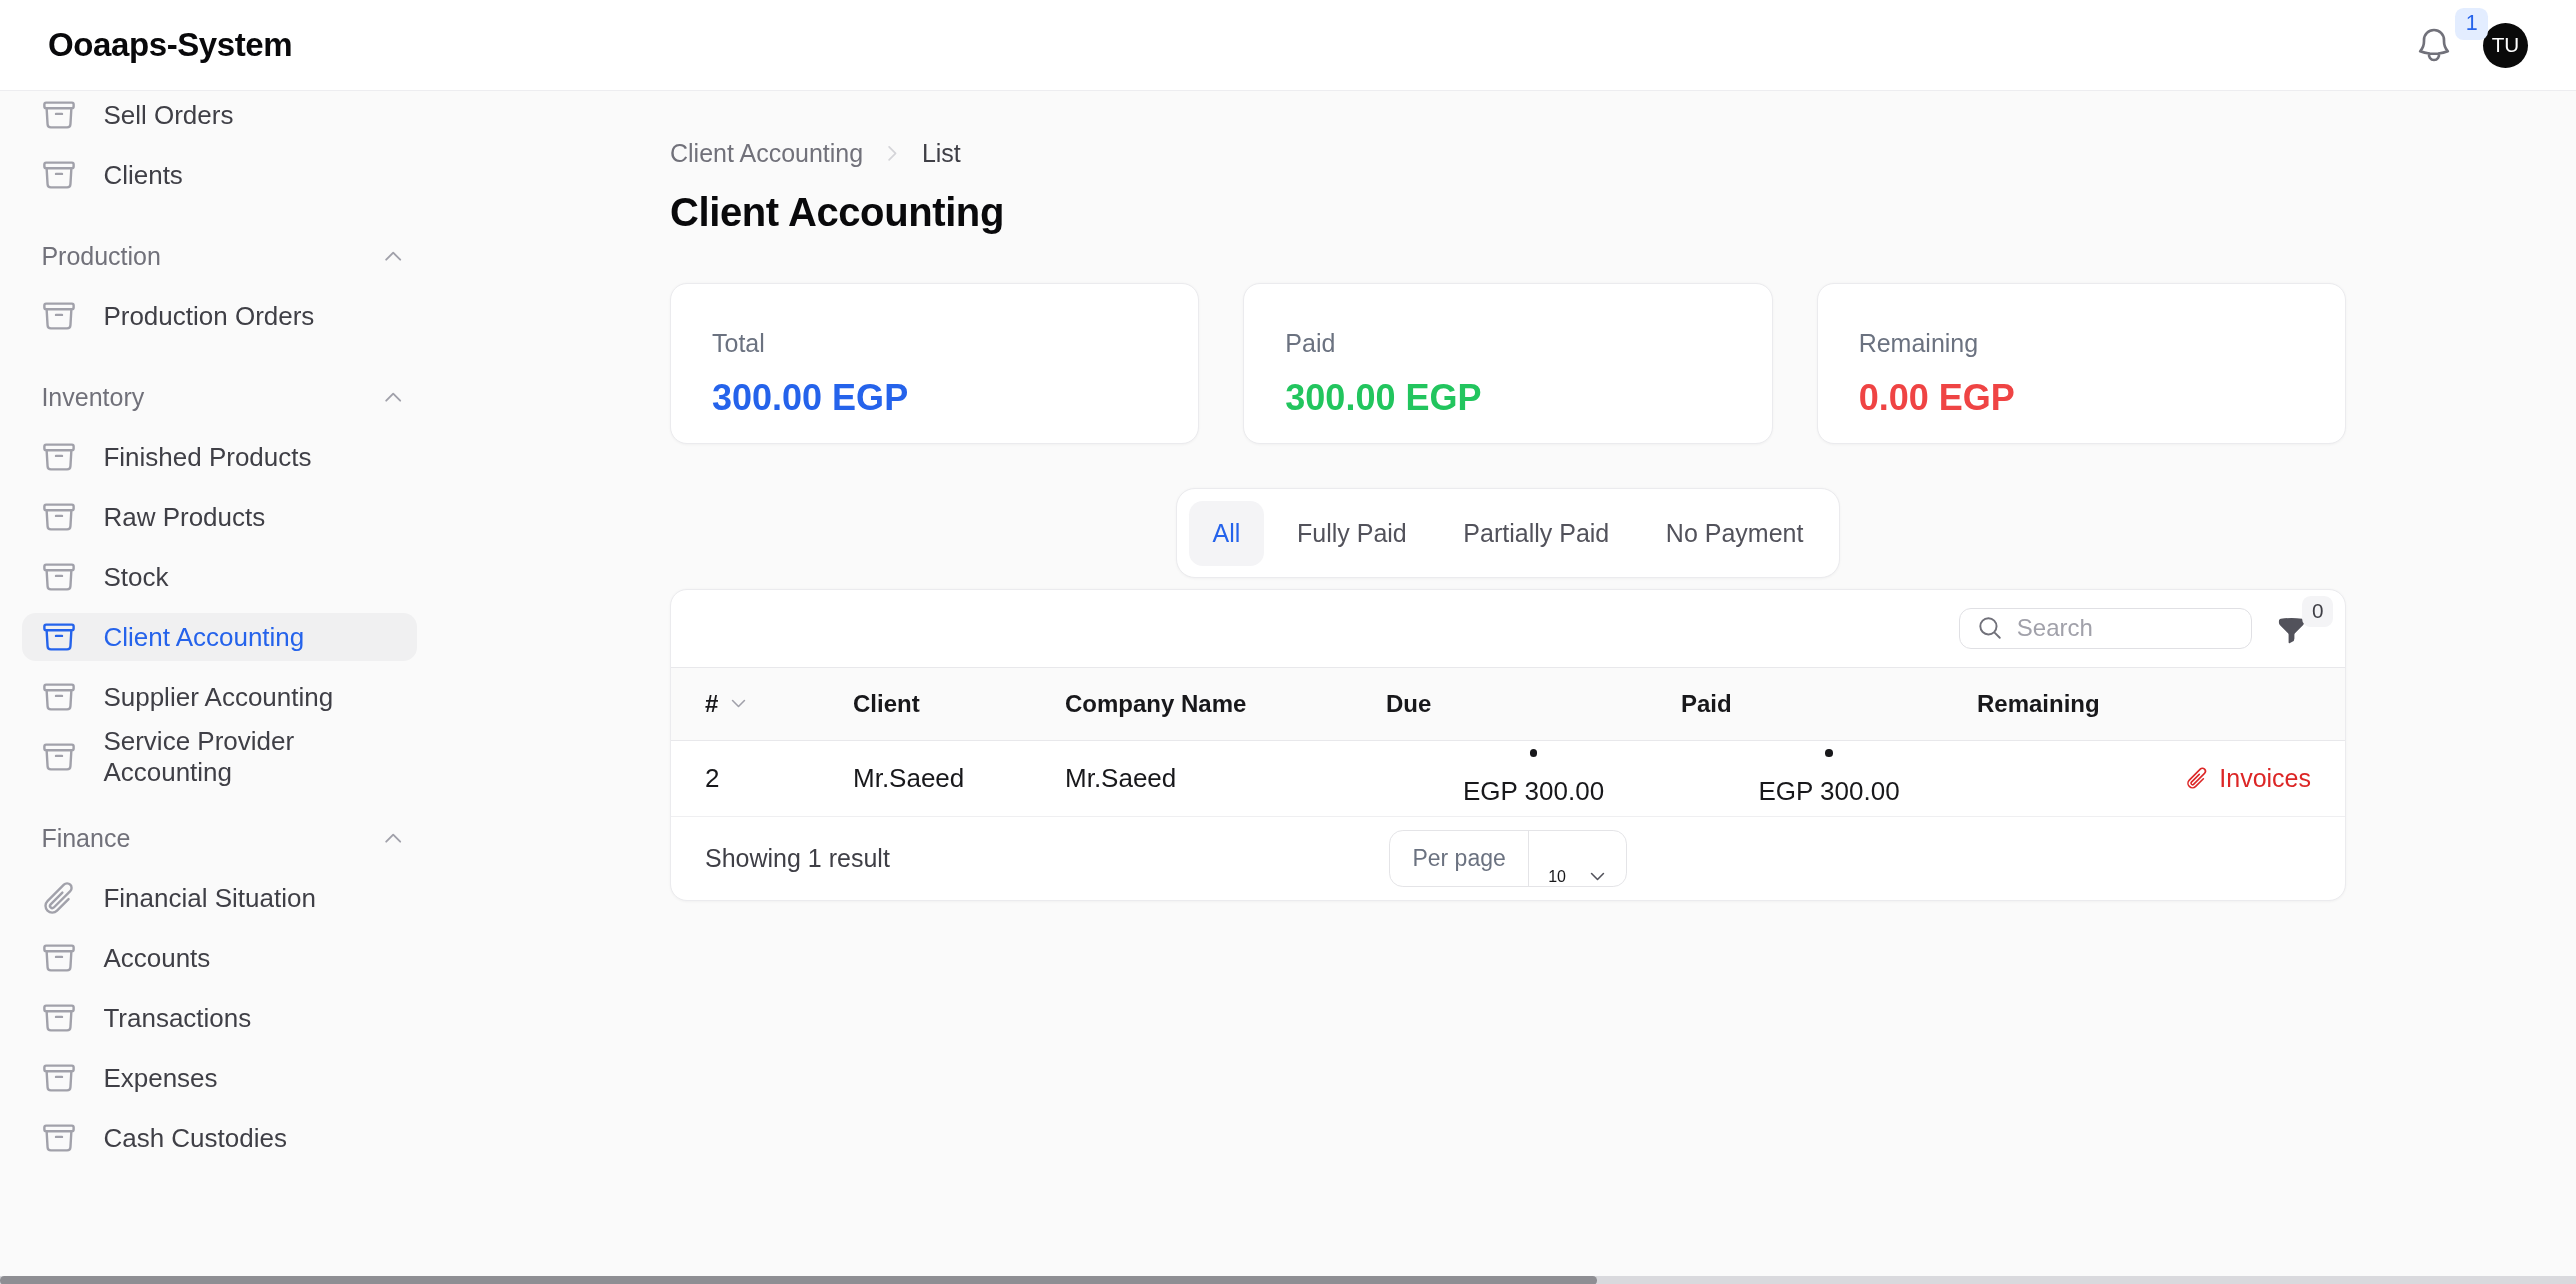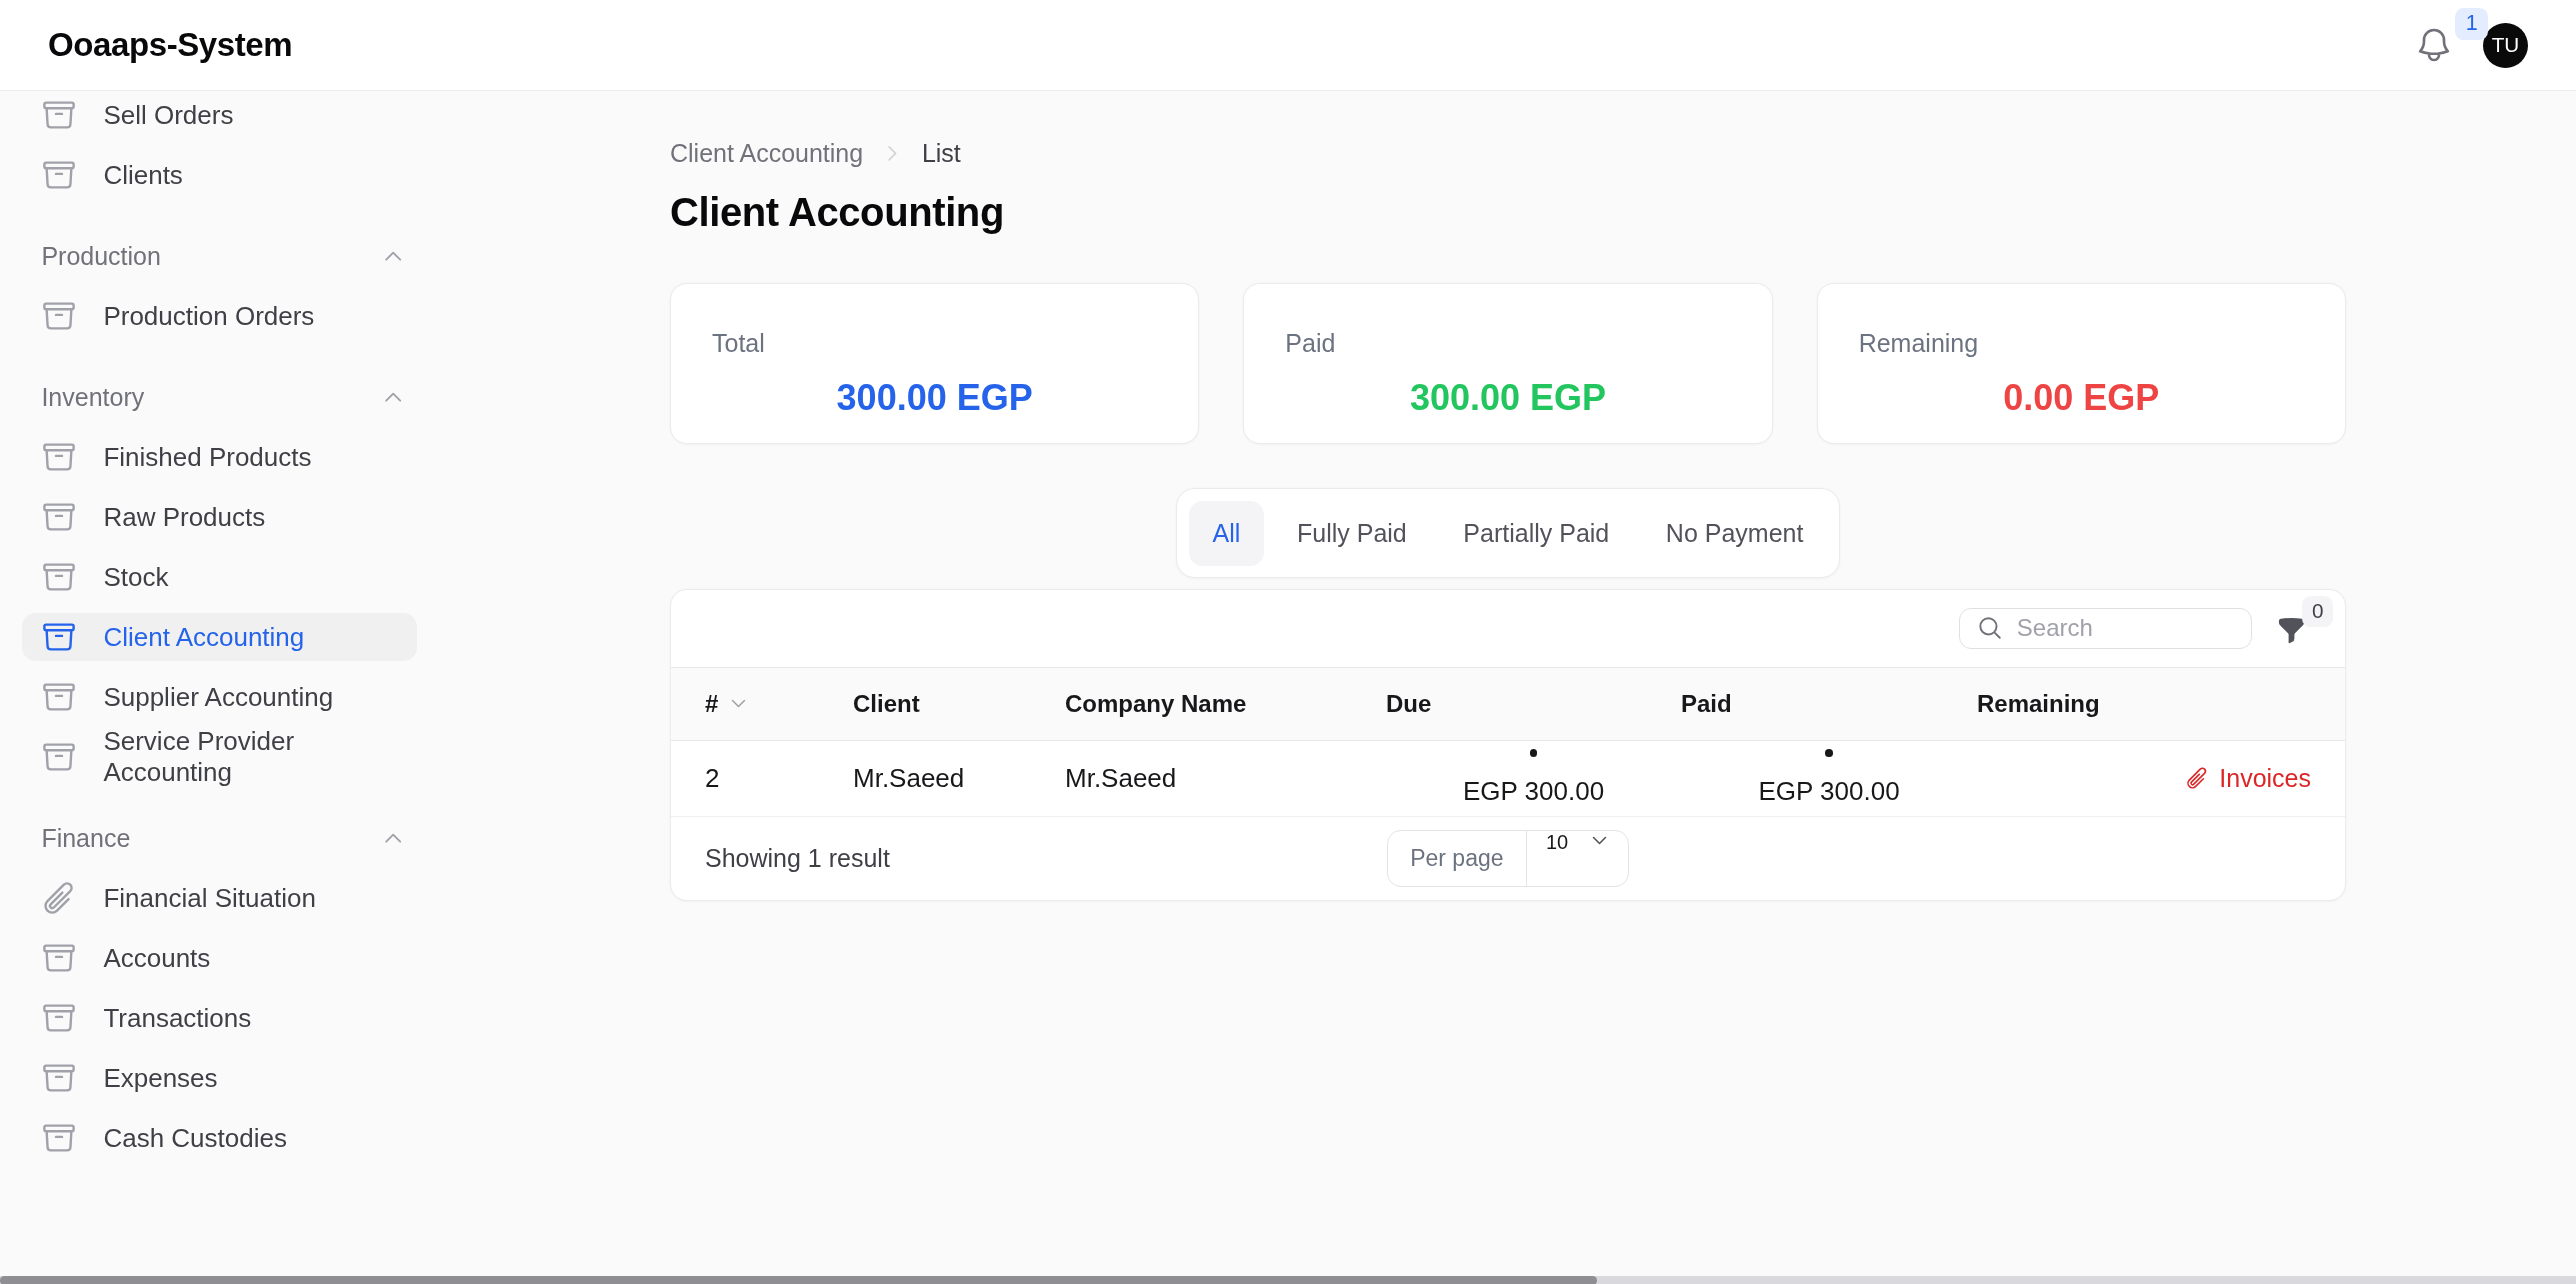--- a/index.html
+++ b/index.html
@@ -64,21 +64,21 @@
   .page-title { margin-top:22.4px; font-size:40px; font-weight:800; color:#09090b; letter-spacing:-0.4px; }
   
   .stats { margin-top:48px; display:flex; gap:44px; }
   .stat-card {
     width:537px; height:161px; background:#ffffff;
     border:0.9px solid #ebebee; border-radius:17px;
     box-shadow:0 0.9px 2.6px rgba(0,0,0,0.04);
     padding:45px 41px;
   }
   .stat-label { font-size:25px; color:#6b7280; }
-  .stat-value { margin-top:19px; font-size:36px; font-weight:600;text-align:center; }
+  .stat-value { margin-top:19px; font-size:36px; font-weight:600; }
   .stat-value.primary { color:#2563eb; }
   .stat-value.success { color:#22c55e; }
   .stat-value.danger  { color:#ef4444; }
   
   .tabs-wrap { margin-top:44px; display:flex; justify-content:center; }
   .tabs {
     background:#ffffff; border:0.9px solid #ebebee; border-radius:19px;
     box-shadow:0 0.9px 2.6px rgba(0,0,0,0.04);
     height:90px; display:flex; align-items:center; gap:8.6px; padding:0 12px;
   }
@@ -136,21 +136,21 @@
     color:#dc2626; font-size:25px; cursor:pointer;
   }
   .invoices-link svg { width:24px; height:24px; }
   .tfoot { position:relative; height:83px; display:flex; align-items:center; justify-content:center; }
   .result-summary { position:absolute; left:34px; font-size:25px; color:#3f3f46; }
   .per-page {
     display:flex; align-items:stretch; height:57px;
     border:0.9px solid #e4e4e7; border-radius:13.8px; background:#ffffff; overflow:hidden;
   }
   .pp-label { display:flex; align-items:center; padding:0 22.4px; font-size:23px; color:#6b7280; border-right:0.9px solid #e4e4e7; }
-  .pp-select { display:flex; align-items:flex-start; gap:22px; padding:0 19px; font-size:20px; color:#18181b; cursor:pointer; }
+  .pp-select { display:flex; align-items:flex-end; gap:22px; padding:0 19px; font-size:16px; color:#18181b; cursor:pointer; }
   .pp-select svg { width:19px; height:19px; color:#52525b; }
   
   .hscrollbar { position:absolute; left:0; right:0; bottom:0; height:8.6px; background:#d9d9dd; }
   .hscrollbar .thumb { position:absolute; left:0; top:0; height:8.6px; width:62%; background:#8e8e93; border-radius:4.3px; }
 </style>
 </head>
 <body>
 
 <svg width="0" height="0" style="position:absolute">
   <defs>

